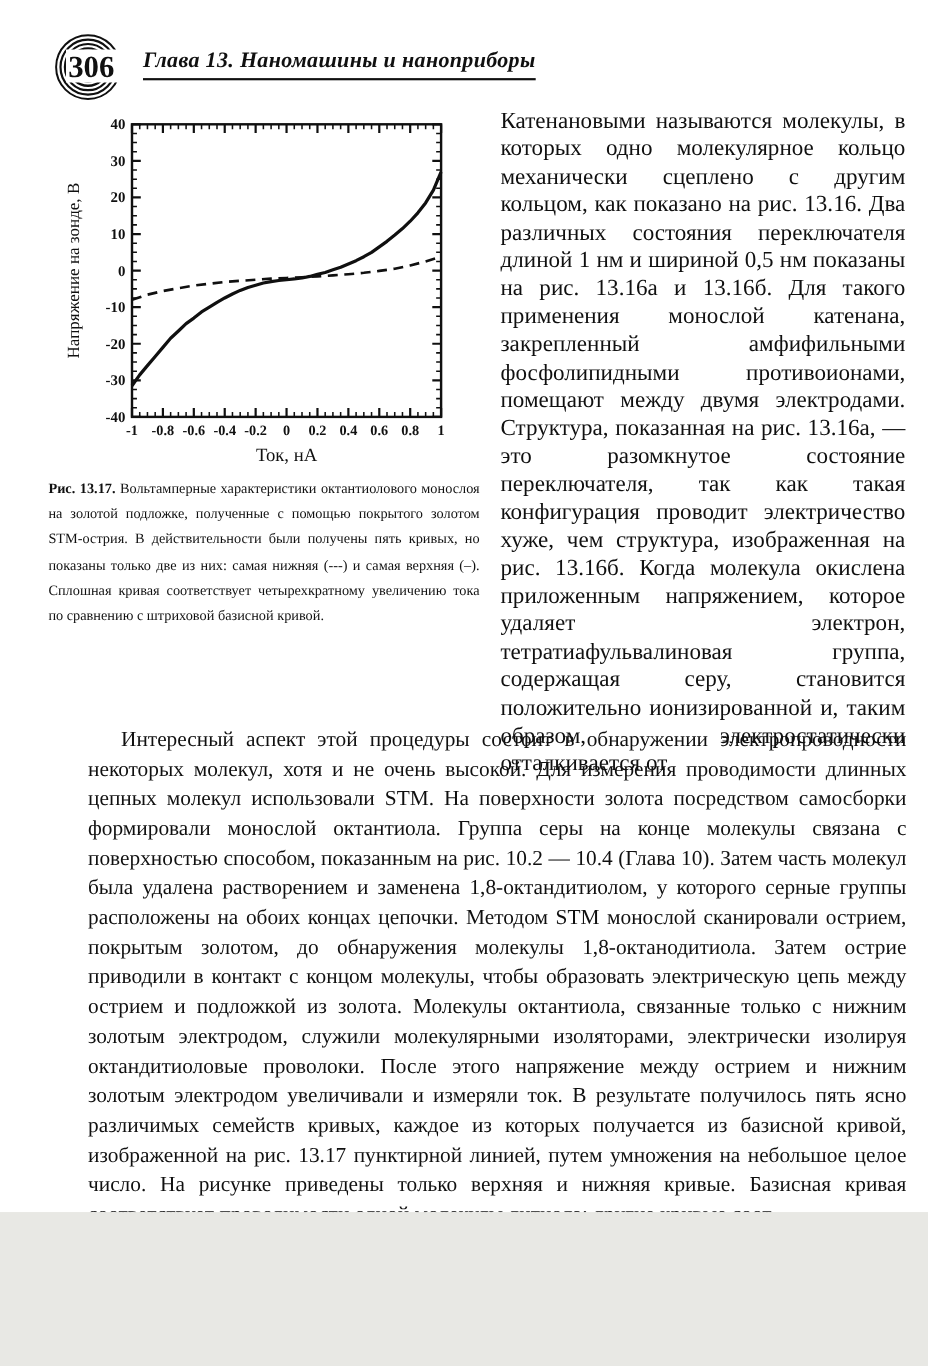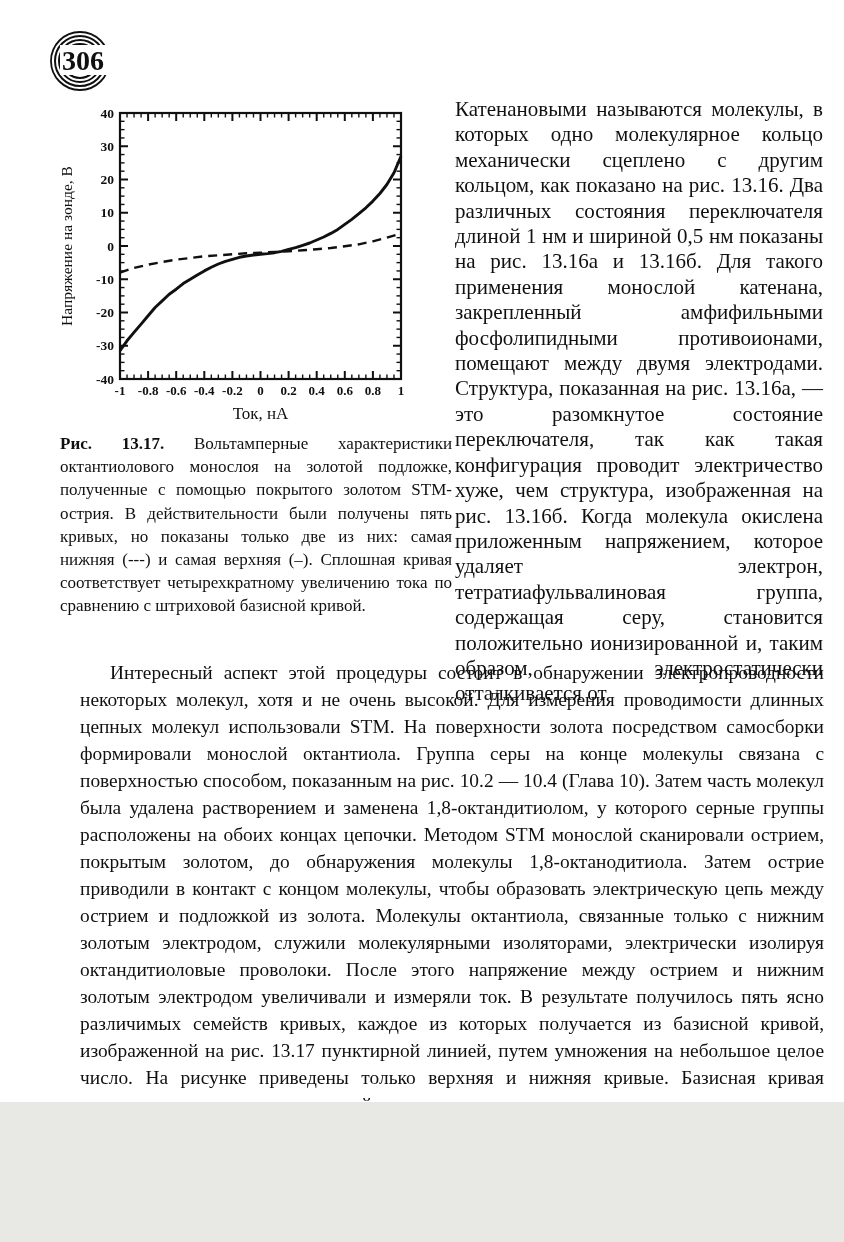--- a/index.html
+++ b/index.html
@@ -11,22 +11,22 @@
   
   #logo{position:absolute;left:40px;top:28px;width:84px;height:66px;}
   #chapter-title{
     position:absolute;left:130px;top:44px;width:560px;
     font-size:20px;font-weight:bold;font-style:italic;letter-spacing:.3px;
   }
   #chapter-title span{border-bottom:2px solid #101010;padding-bottom:5px;}
   
   #figure-chart{position:absolute;left:56px;top:96px;width:396px;height:334px;}
   #figure-caption{
-    position:absolute;left:60px;top:432px;width:392px;
-    font-size:17px;line-height:23.2px;text-align:justify;
+    position:absolute;left:44px;top:432px;width:392px;
+    font-size:13px;line-height:23.2px;text-align:justify;
   }
   #figure-caption .cap-label{font-weight:bold;}
   
   #right-column{
     position:absolute;left:455px;top:97px;width:368px;
     font-size:21px;line-height:25.4px;text-align:justify;
   }
   
   #body-block{
     position:absolute;left:60px;top:659px;width:764px;
@@ -46,20 +46,23 @@
       <circle cx="40" cy="33" r="13" stroke-width="2.2"></circle>
       <circle cx="40" cy="33" r="17" stroke-width="2.2"></circle>
       <circle cx="40" cy="33" r="21" stroke-width="2"></circle>
       <circle cx="40" cy="33" r="25" stroke-width="2"></circle>
       <circle cx="40" cy="33" r="29" stroke-width="1.8"></circle>
     </g>
     <rect x="20" y="17" width="64" height="30" fill="#ffffff"></rect>
     <text x="22" y="42" font-family="Liberation Serif, DejaVu Serif, serif" font-size="28" font-weight="bold" fill="#101010">306</text>
   </svg>
 
+  <div id="chapter-title">
+    <span>Глава 13. Наномашины и наноприборы</span>
+  </div>
 
   <svg id="figure-chart" viewBox="0 0 396 334">
       <rect x="64" y="17" width="281" height="266" fill="none" stroke="#101010" stroke-width="2.2"></rect>
       <line x1="64" y1="283" x2="72" y2="283" stroke="#101010" stroke-width="2"></line>
       <line x1="337" y1="283" x2="345" y2="283" stroke="#101010" stroke-width="2"></line>
       <line x1="64" y1="274.6875" x2="68.5" y2="274.6875" stroke="#101010" stroke-width="1.4"></line>
       <line x1="340.5" y1="274.6875" x2="345" y2="274.6875" stroke="#101010" stroke-width="1.4"></line>
       <line x1="64" y1="266.375" x2="68.5" y2="266.375" stroke="#101010" stroke-width="1.4"></line>
       <line x1="340.5" y1="266.375" x2="345" y2="266.375" stroke="#101010" stroke-width="1.4"></line>
       <line x1="64" y1="258.0625" x2="68.5" y2="258.0625" stroke="#101010" stroke-width="1.4"></line>

